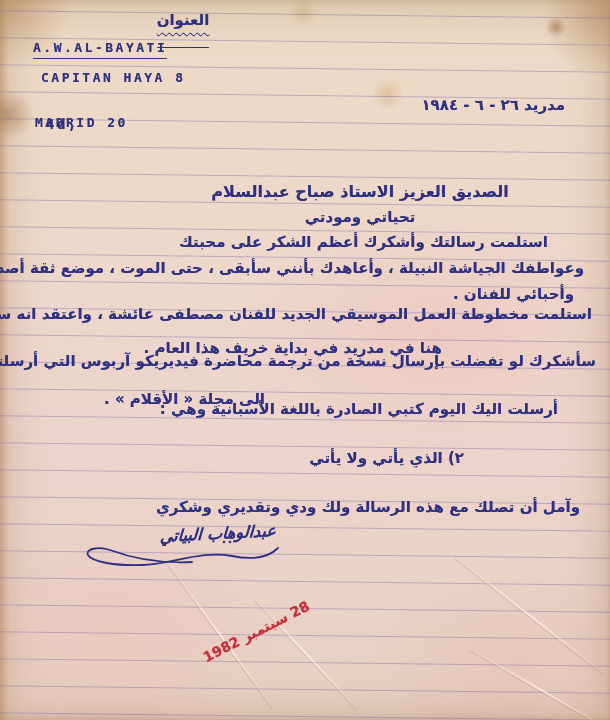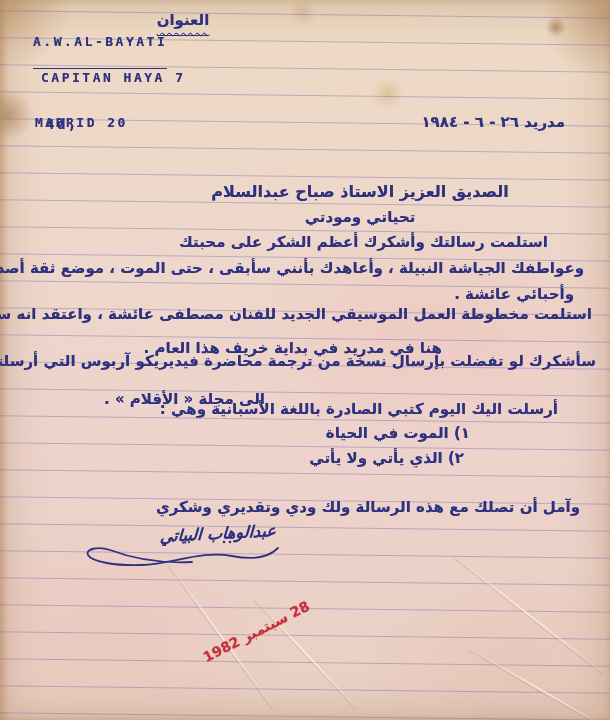--- a/index.html
+++ b/index.html
@@ -39,28 +39,28 @@
   .c4{left:470px;top:648px;width:160px;transform:rotate(30deg);}
 
   .ink{color:#2e3180;text-shadow:0 0 .5px rgba(46,49,128,.55);}
   .ar{direction:rtl;white-space:nowrap;position:absolute;font-weight:bold;font-size:15px;}
   .latin{position:absolute;font-family:"DejaVu Sans Mono", monospace;font-weight:bold;
          font-size:13px;letter-spacing:2.5px;white-space:nowrap;}
 
   .hdr-label{position:absolute;left:128px;top:11px;width:110px;text-align:center;
     direction:rtl;font-weight:bold;font-size:15px;}
   .hdr-label .dbl{display:inline-block;border-bottom:1.5px solid #2e3180;
-    text-decoration:underline wavy 1px;text-underline-offset:7px;padding-bottom:6px;}
+    text-decoration:underline wavy 1px;text-underline-offset:7px;padding-bottom:18px;}
 
-  .sender-name{left:33px;top:34px;border-bottom:1.7px solid #2e3180;padding-bottom:19px;}
+  .sender-name{left:33px;top:40px;border-bottom:1.7px solid #2e3180;padding-bottom:3px;}
   .sender-street{left:41px;top:70px;}
   .sender-flat{left:46px;top:92px;font-size:14px;margin-top:24px;}
   .sender-city{left:35px;top:115px;}
 
-  .date-line{top:113px;right:45px;font-size:15px;}
+  .date-line{top:96px;right:45px;font-size:15px;}
 
   .salutation{left:140px;top:182px;width:440px;text-align:center;font-size:16px;}
   .greeting{left:140px;top:208px;width:440px;text-align:center;font-size:15px;}
 
   .l0{top:233px;right:62px;}
   .l1{top:259px;right:26px;}
   .l2{top:285px;right:36px;}
   .l3{top:305px;right:18px;}
   .l4{top:332px;right:168px;margin-top:7px;}
   .l5{top:352px;right:14px;}
@@ -90,39 +90,38 @@
   <div class="crease c1"></div>
   <div class="crease c2"></div>
   <div class="crease c3"></div>
   <div class="crease c4"></div>
 
   <div class="hdr-label ink">
     <span class="dbl">العنوان</span>
   </div>
 
   <div class="latin ink sender-name">A.W.AL-BAYATI</div>
-  <div class="latin ink sender-street">CAPITAN HAYA 7</div>
+  <div class="latin ink sender-street">CAPITAN HAYA 8</div>
   <div class="latin ink sender-flat">4d,</div>
   <div class="latin ink sender-city">MADRID 20</div>
 
   <div class="ar ink date-line">مدريد ٢٦ - ٦ - ١٩٨٤</div>
 
   <div class="ar ink salutation">الصديق العزيز الاستاذ صباح عبدالسلام</div>
   <div class="ar ink l0">استلمت رسالتك وأشكرك أعظم الشكر على محبتك</div>
 
   <div class="ar ink greeting">تحياتي ومودتي</div>
   <div class="ar ink l1">وعواطفك الجياشة النبيلة ، وأعاهدك بأنني سأبقى ، حتى الموت ، موضع ثقة أصدقائي</div>
-  <div class="ar ink l2">وأحبائي عائشة .</div>
+  <div class="ar ink l2">وأحبائي للفنان .</div>
   <div class="ar ink l3">استلمت مخطوطة العمل الموسيقي الجديد للفنان مصطفى عائشة ، واعتقد انه سيطبع</div>
   <div class="ar ink l4">هنا في مدريد في بداية خريف هذا العام .</div>
   <div class="ar ink l5">سأشكرك لو تفضلت بإرسال نسخة من ترجمة محاضرة فيديريكو آربوس التي أرسلتها</div>
   <div class="ar ink l6">الى مجلة « الأقلام » .</div>
   <div class="ar ink l7">أرسلت اليك اليوم كتبي الصادرة باللغة الأسبانية وهي :</div>
 
-  <div class="ar ink b0">١) الموت في الحياة</div>
   <div class="ar ink b1">٢) الذي يأتي ولا يأتي</div>
 
   <div class="ar ink closing">وآمل أن تصلك مع هذه الرسالة ولك ودي وتقديري وشكري</div>
 
   <div class="signature">
     <span class="sig-text ink">عبدالوهاب البياتي</span>
     <svg class="sig-swash" width="200" height="34" viewBox="0 0 200 34">
       <path d="M196 10 C 186 20, 170 22, 150 18 C 120 12, 90 26, 60 27 C 34 28, 10 24, 6 17 C 3 11, 16 8, 28 12 C 44 18, 70 26, 110 24" fill="none" stroke="#2e3180" stroke-width="1.8" stroke-linecap="round"></path>
       <circle cx="142" cy="4" r="1.3" fill="#2e3180"></circle>
       <circle cx="148" cy="4" r="1.3" fill="#2e3180"></circle>

